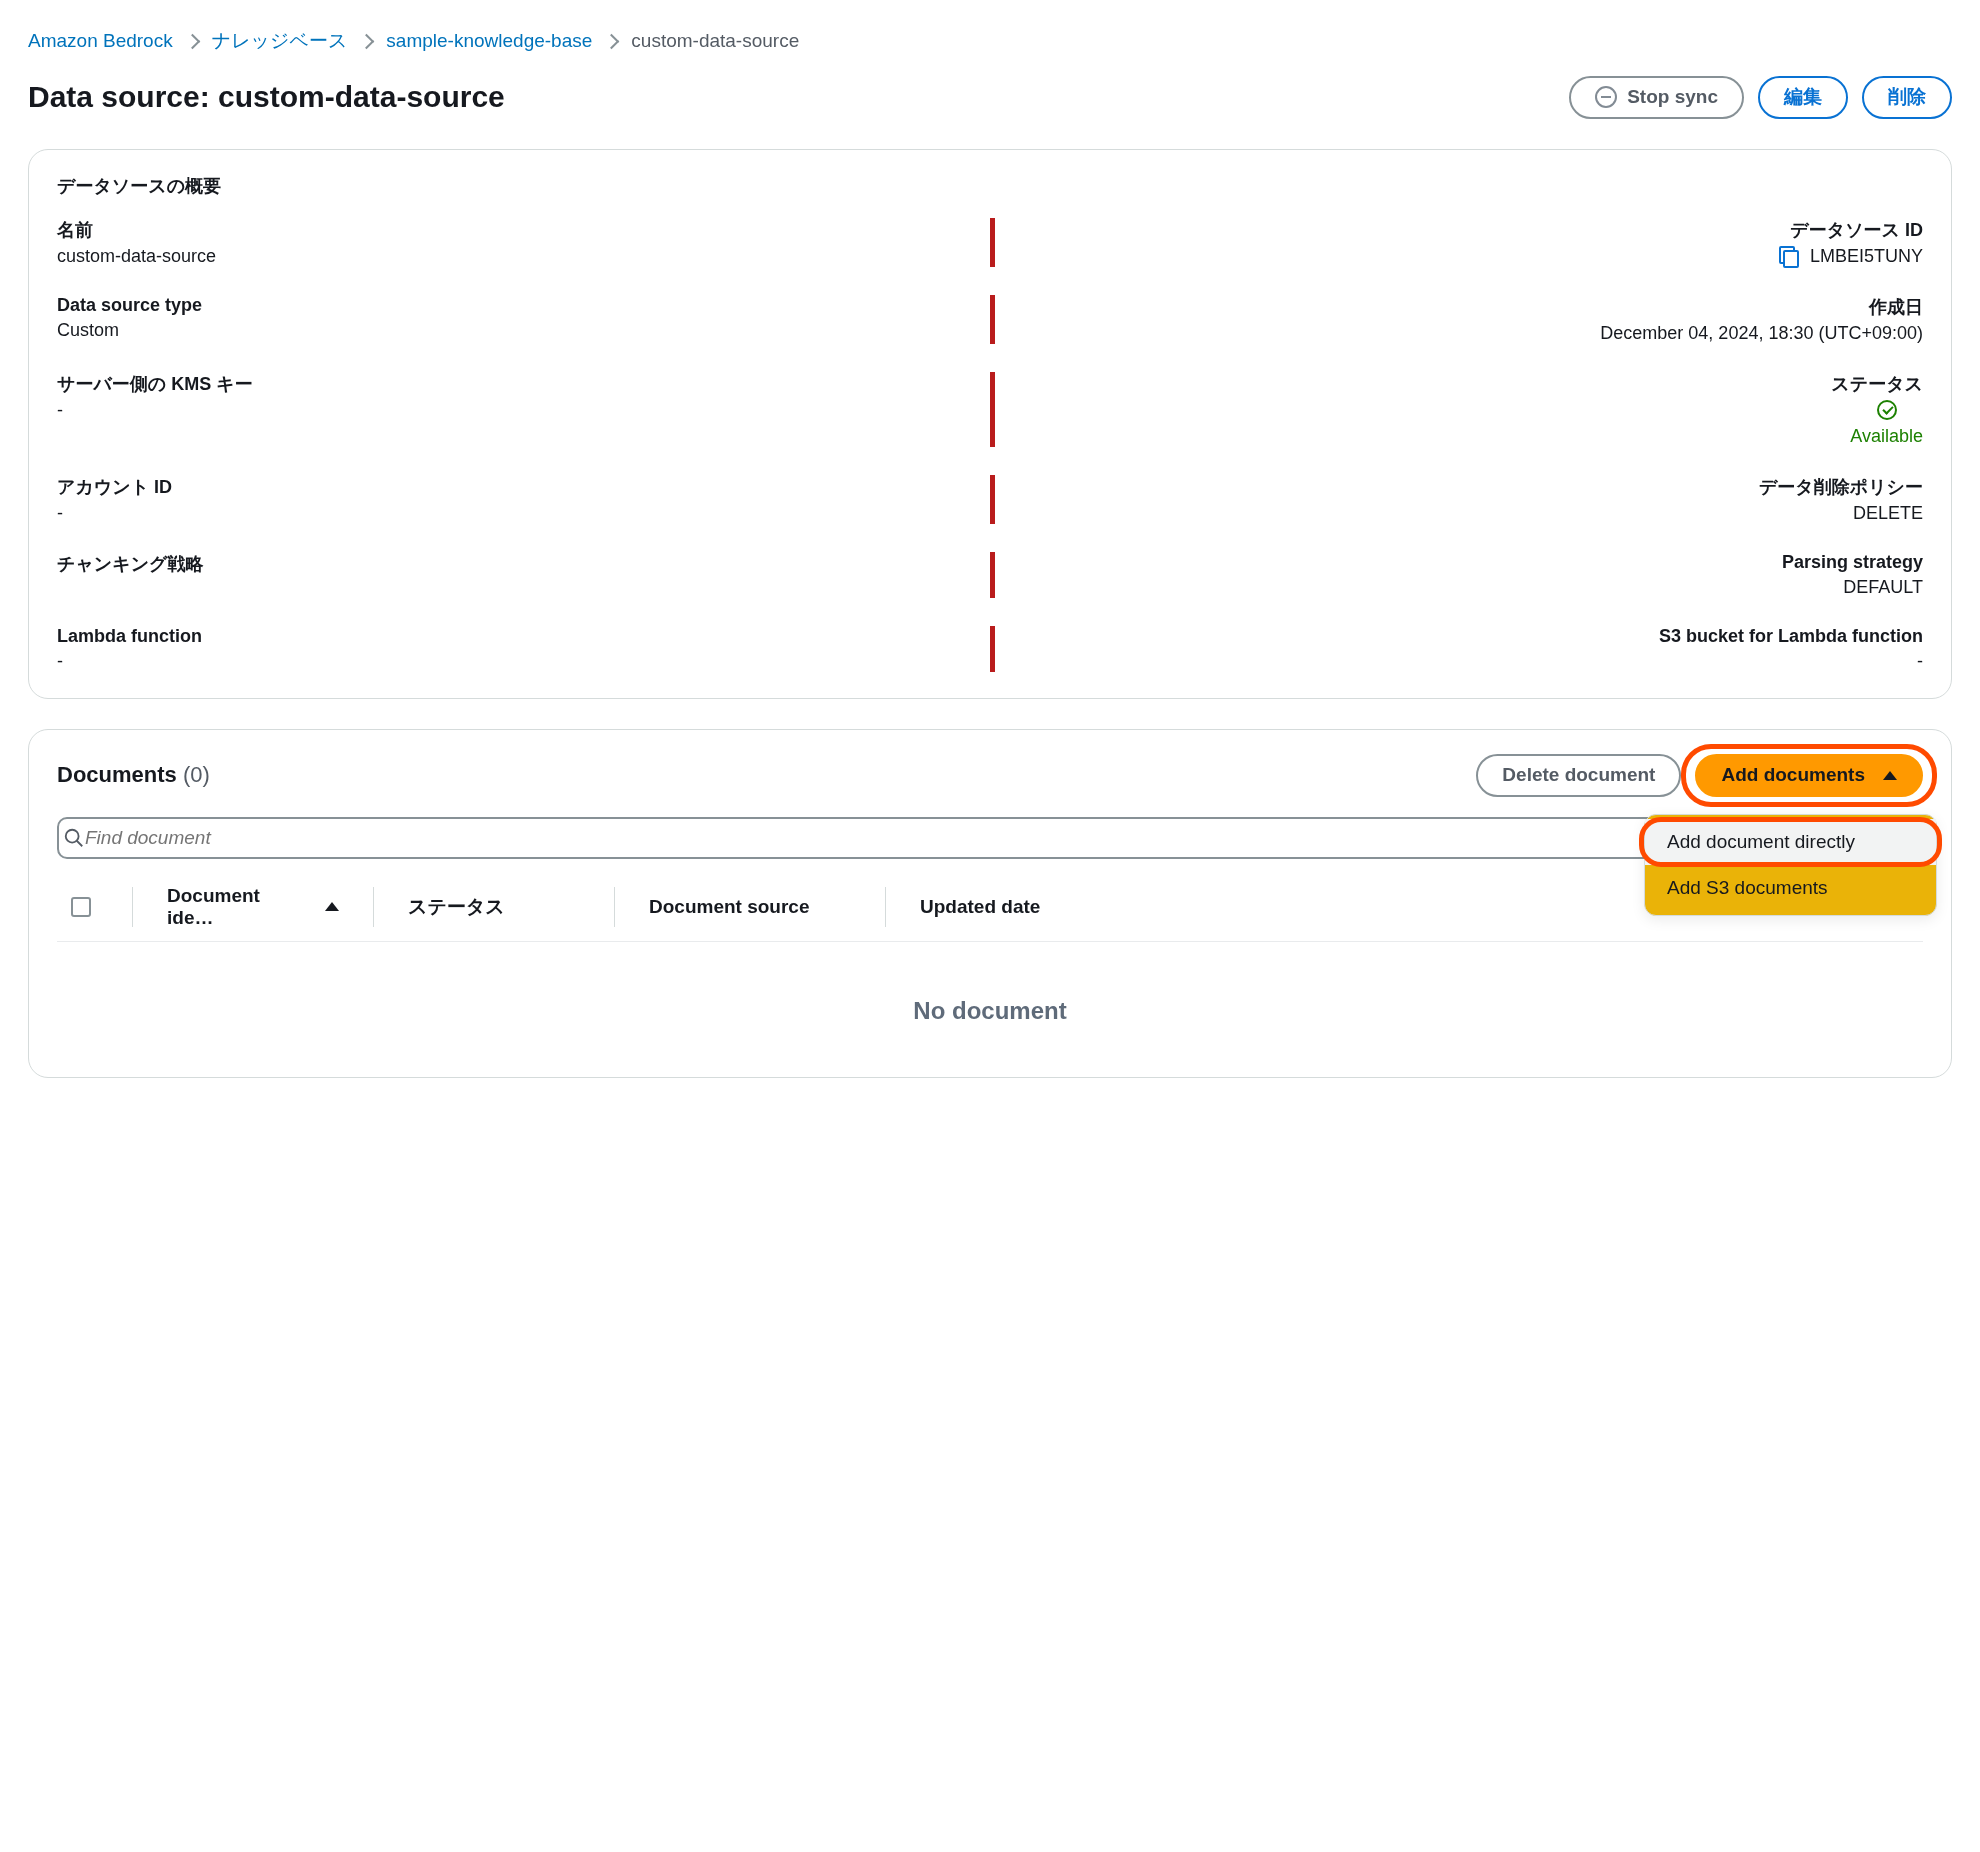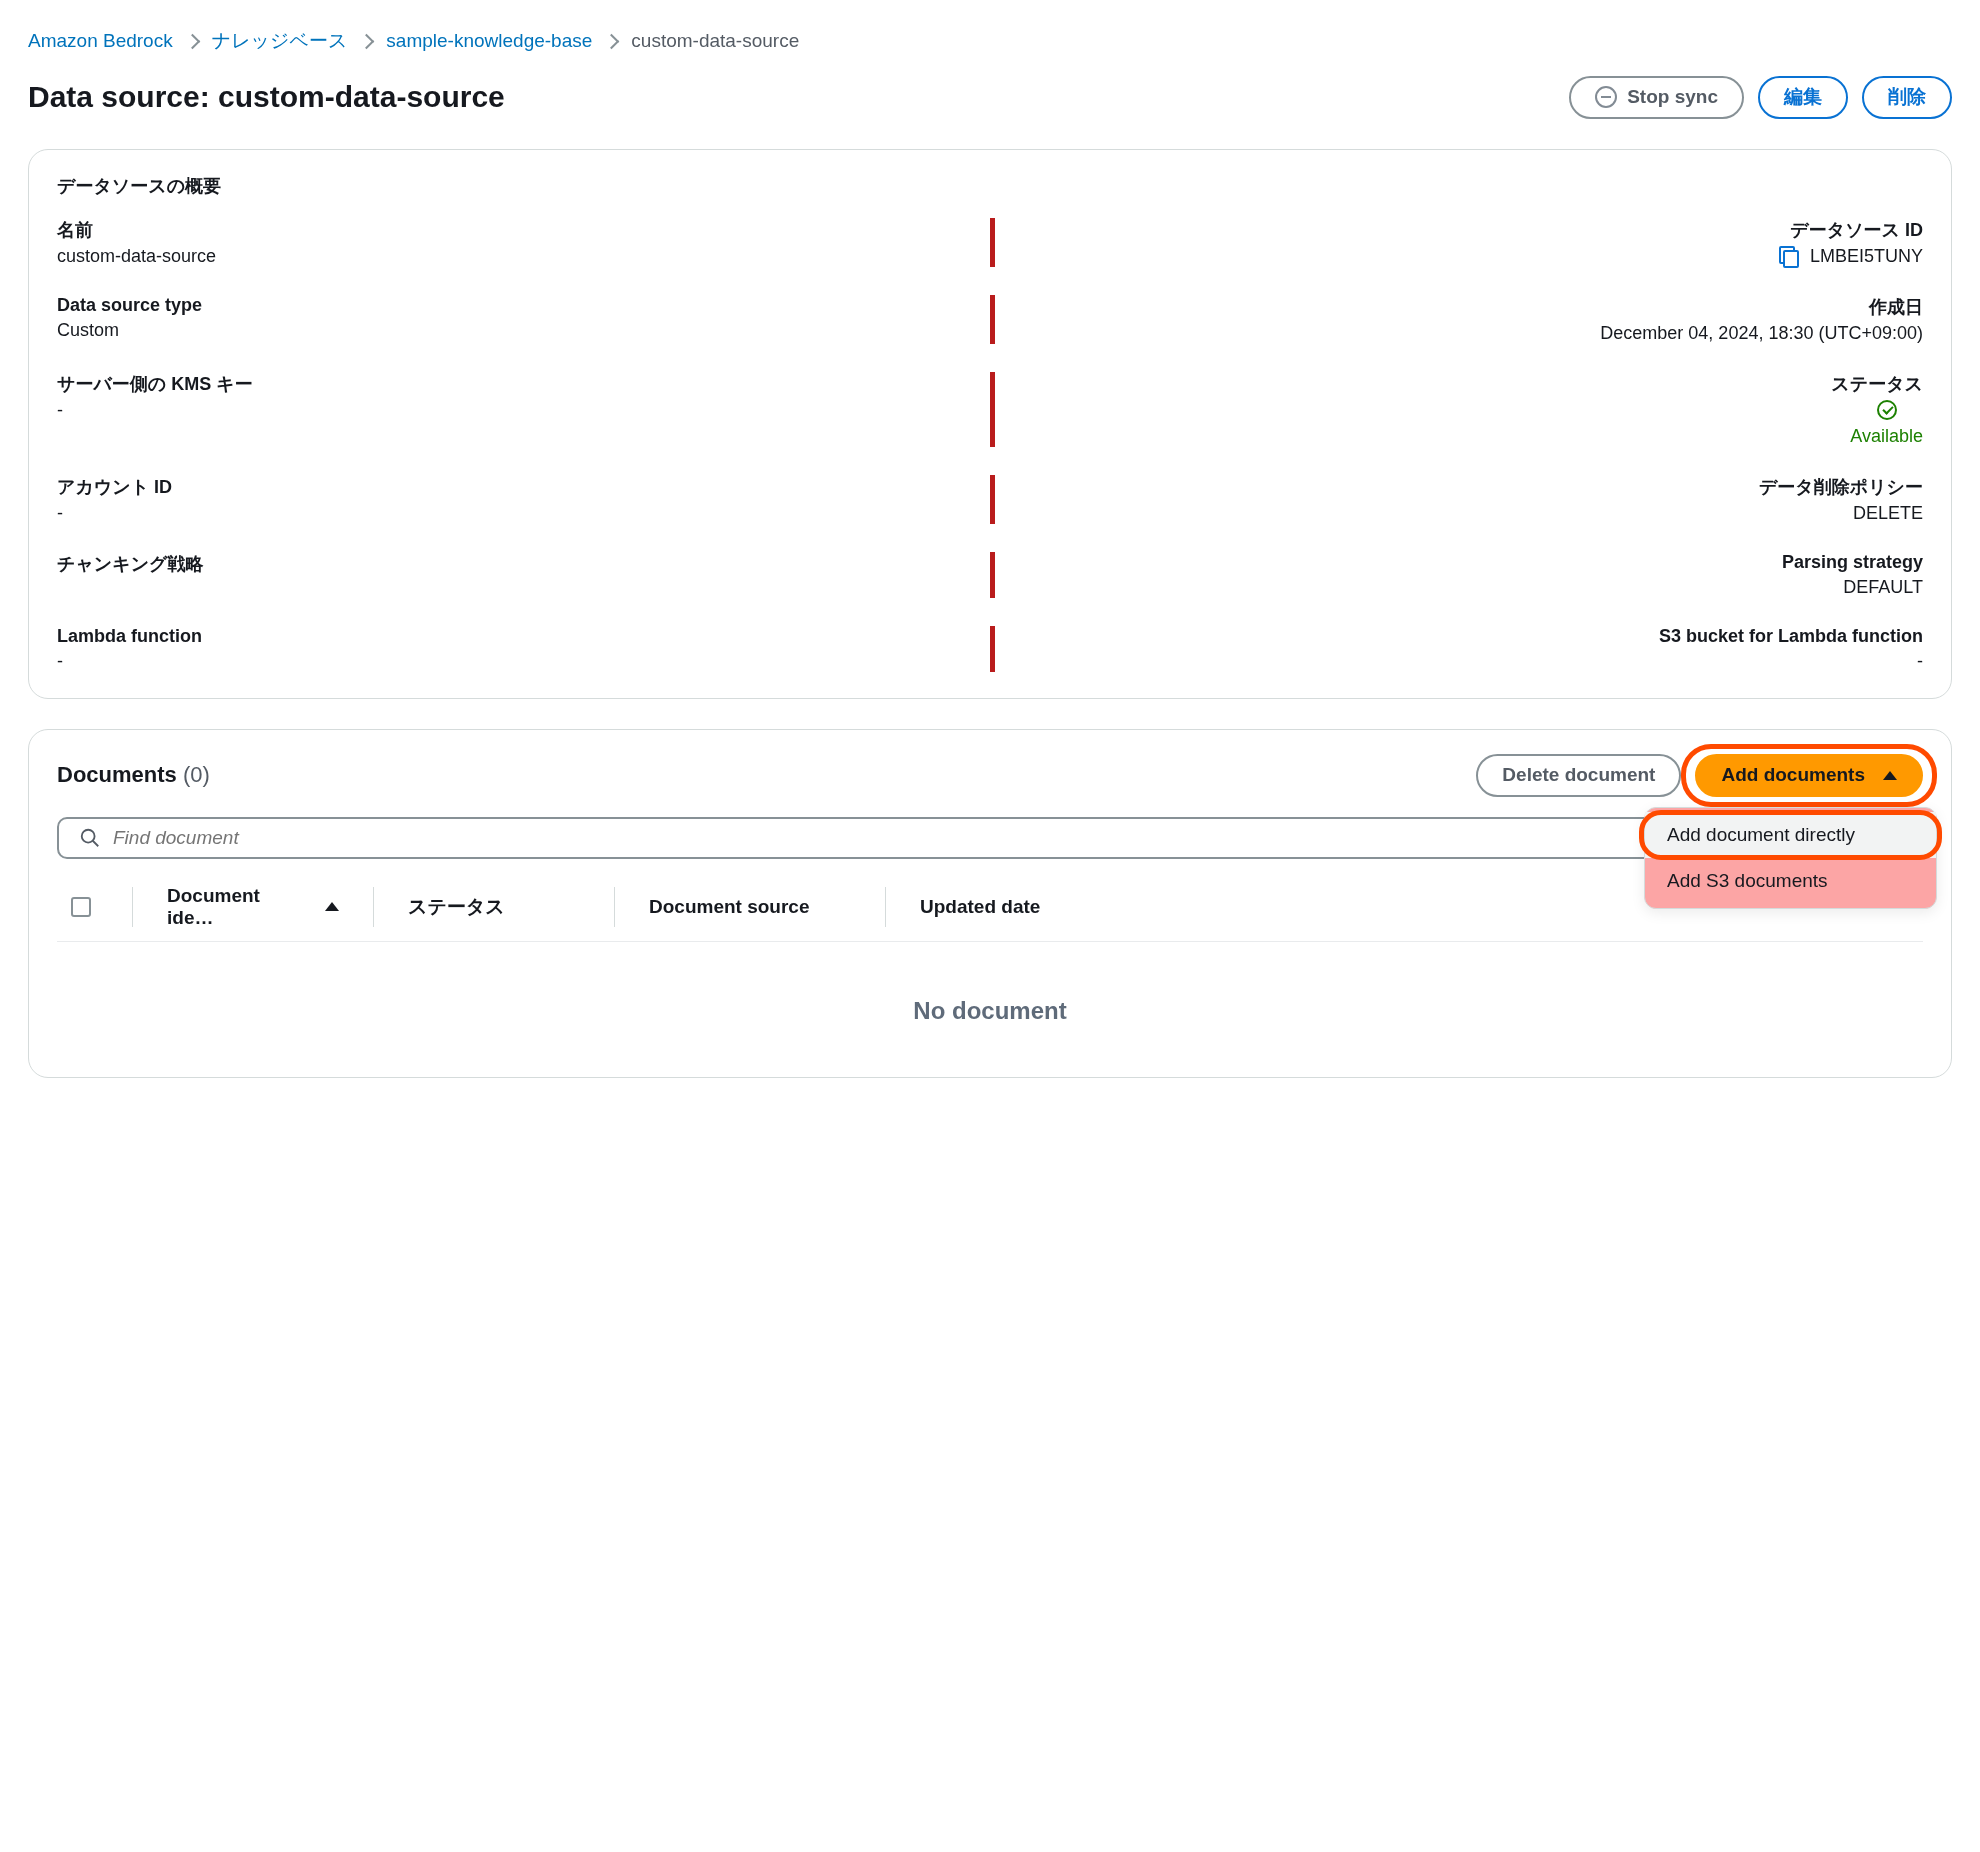--- a/index.html
+++ b/index.html
@@ -198,24 +198,24 @@
     position: absolute;
     border: 5px solid #ff4a00;
     border-radius: 30px;
     pointer-events: none;
   }
   .ring-add { left: -14px; right: -14px; top: -10px; bottom: -10px; }
 
   
   .dropdown {
     position: absolute;
-    top: 53px;
+    top: 60px;
     right: -14px;
     width: 293px;
-    background: #fca5a5;
+    background: #eab308;
     border: 1px solid #d5dbdb;
     border-radius: 12px;
     box-shadow: 0 4px 14px rgba(0,0,0,0.08);
     z-index: 10;
     padding: 4px 0;
   }
   .dd-item {
     padding: 12px 22px;
     font-size: 19px;
     color: #16191f;
@@ -229,22 +229,22 @@
     left: -6px; right: -6px; top: -2px; bottom: -2px;
     border-radius: 22px;
   }
 
   
   .search {
     display: flex;
     align-items: center;
     border: 2px solid #879196;
     border-radius: 10px;
-    padding: 8px 20px;
-    gap: 12px;
+    padding: 8px 4px;
+    gap: 0;
     margin-bottom: 16px;
   }
   .search svg { flex: 0 0 auto; }
   .search input {
     border: none;
     outline: none;
     font-size: 19px;
     font-style: italic;
     color: #5f6b7a;
     width: 100%;

